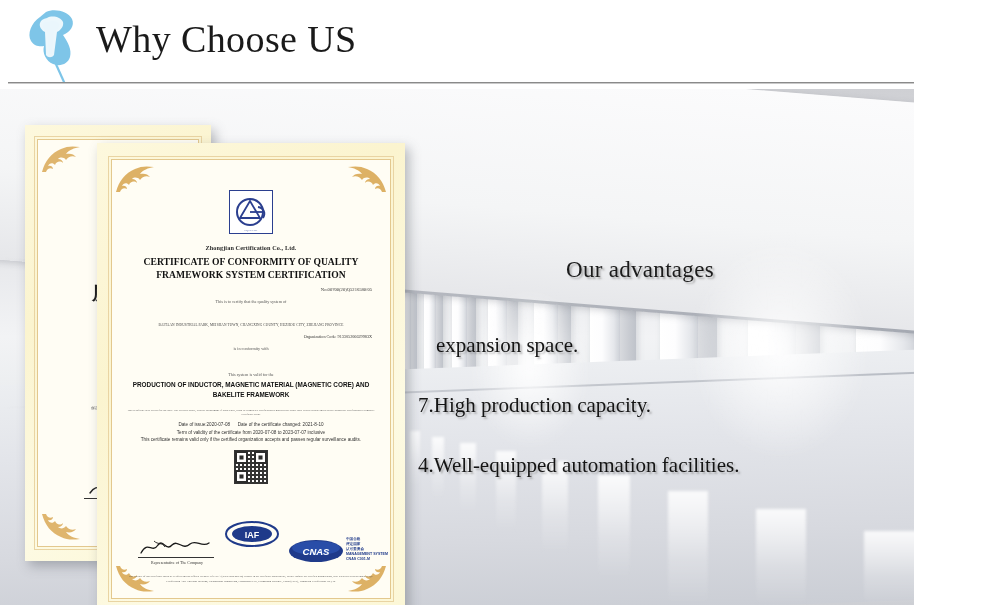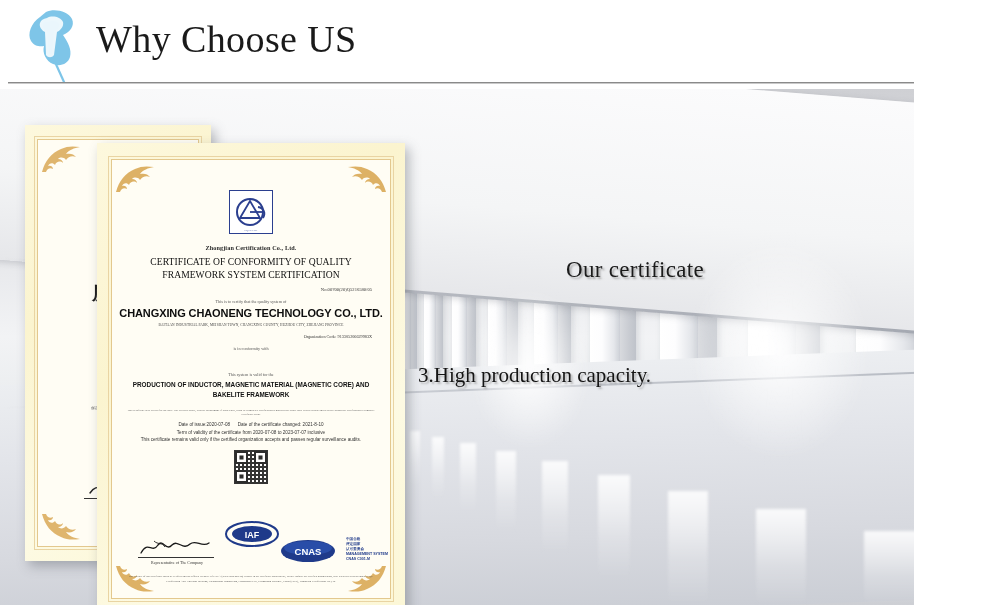--- a/index.html
+++ b/index.html
@@ -206,21 +206,21 @@
     font-size: 6.2px;
     font-weight: bold;
     color: #2a2a2a;
     letter-spacing: 0.1px;
   }
   .c-title {
     position: absolute;
     left: 10px; right: 10px; top: 96px;
     text-align: center;
     font-size: 9.6px;
-    font-weight: normal;
+    font-weight: bold;
     color: #111111;
     line-height: 1.35;
     letter-spacing: 0.05px;
   }
   .c-no {
     position: absolute;
     right: 18px; top: 127px;
     font-size: 4.6px;
     color: #333333;
   }
@@ -336,22 +336,22 @@
     color: #333333;
   }
   .iaf {
     position: absolute;
     left: 112px; top: 361px;
     width: 56px; height: 26px;
   }
   .iaf svg { width:100%; height:100%; }
   .cnas {
     position: absolute;
-    left: 168px; top: 378px;
-    width: 56px; height: 26px;
+    left: 176px; top: 378px;
+    width: 56px; height: 26px; font-style: italic;
   }
   .cnas svg { width:100%; height:100%; }
   .cnas-text {
     position: absolute;
     left: 234px; top: 377px;
     font-size: 3.6px;
     color: #1f3a8a;
     line-height: 1.42;
     font-family: "Liberation Sans", sans-serif;
     font-weight: bold;
@@ -591,21 +591,20 @@
         <div class="c-issuer">Zhongjian Certification Co., Ltd.</div>
 
         <div class="c-title">
           <span>CERTIFICATE OF CONFORMITY OF QUALITY</span><br>
           <span>FRAMEWORK SYSTEM CERTIFICATION</span>
         </div>
 
         <div class="c-no">No.00700(20)Q5216580/05</div>
 
         <div class="c-smallnote c-note1">This is to certify that the quality system of</div>
-        <div class="c-company">CHANGXING CHAONENG TECHNOLOGY CO., LTD.</div>
         <div class="c-address">BAITAAN INDUSTRIAL PARK, MEISHAN TOWN, CHANGXING COUNTY, HUZHOU CITY, ZHEJIANG PROVINCE</div>
         <div class="c-orgcode">Organization Code: 913305206629983X</div>
 
         <div class="c-smallnote c-note2">is in conformity with</div>
 
         <div class="c-smallnote c-note3">This system is valid for the</div>
         <div class="c-scope">
           <span>PRODUCTION OF INDUCTOR, MAGNETIC MATERIAL (MAGNETIC CORE) AND</span><br>
           <span>BAKELITE FRAMEWORK</span>
         </div>
@@ -672,24 +671,28 @@
 
         <div class="c-footer">
           <span>The validity of this certificate could be verified and the official Website Of CNCA (www.cnca.gov.cn)</span>
           <span>Further in the certificate applicability, please enquire the certified organization, visit www.zjcert.cn or contact CQC Certification</span>
           <span>Add: Zhejiang Building, Guangchang Zhongxiang, Changzhou City, Guangdong Province, China (CHN), Zhongjian Certification Co.,Ltd.</span>
         </div>
 
       </div>
     </div>
 
-    <div class="adv-heading">Our certificate</div>
+    <div class="adv-heading">Our advantages</div>
 
     <div class="adv-list">
       <div class="adv-item">
+        <span class="wrap2">expansion space.</span>
       </div>
       <div class="adv-item">
-        <span>3.High production capacity.</span>
+        <span>7.High production capacity.</span>
+      </div>
+      <div class="adv-item">
+        <span>4.Well-equipped automation facilities.</span>
       </div>
     </div>
 
   </div>
 </div>
 
 </body></html>

